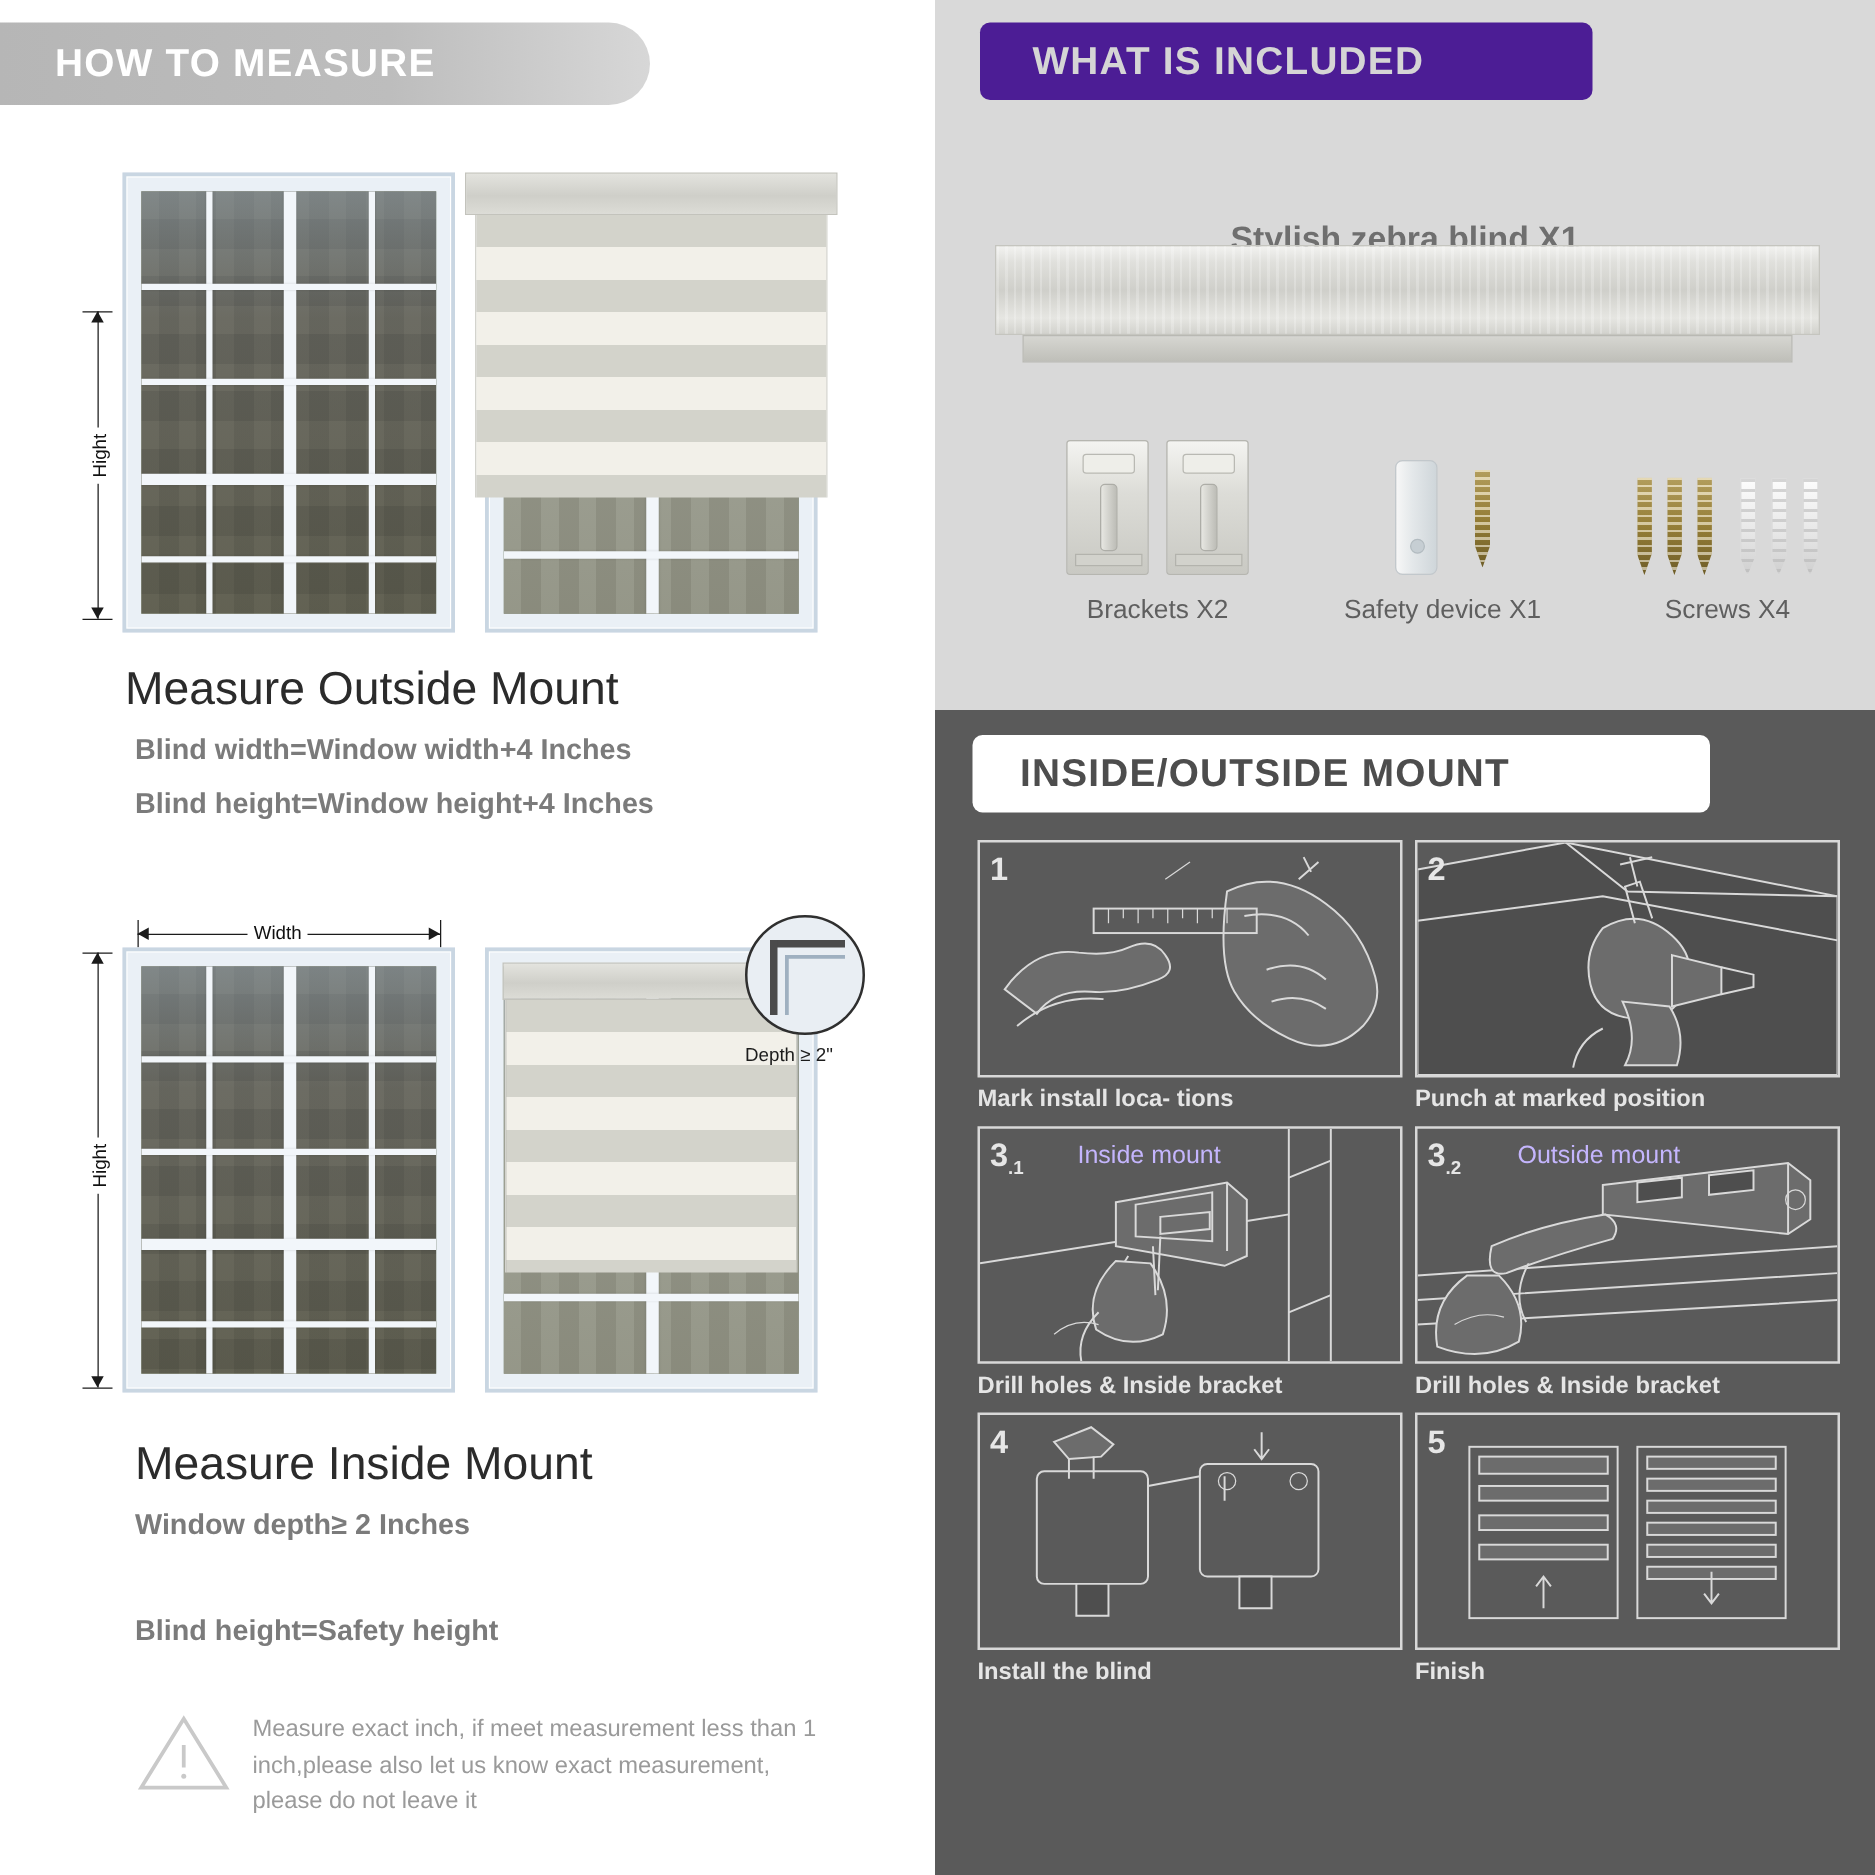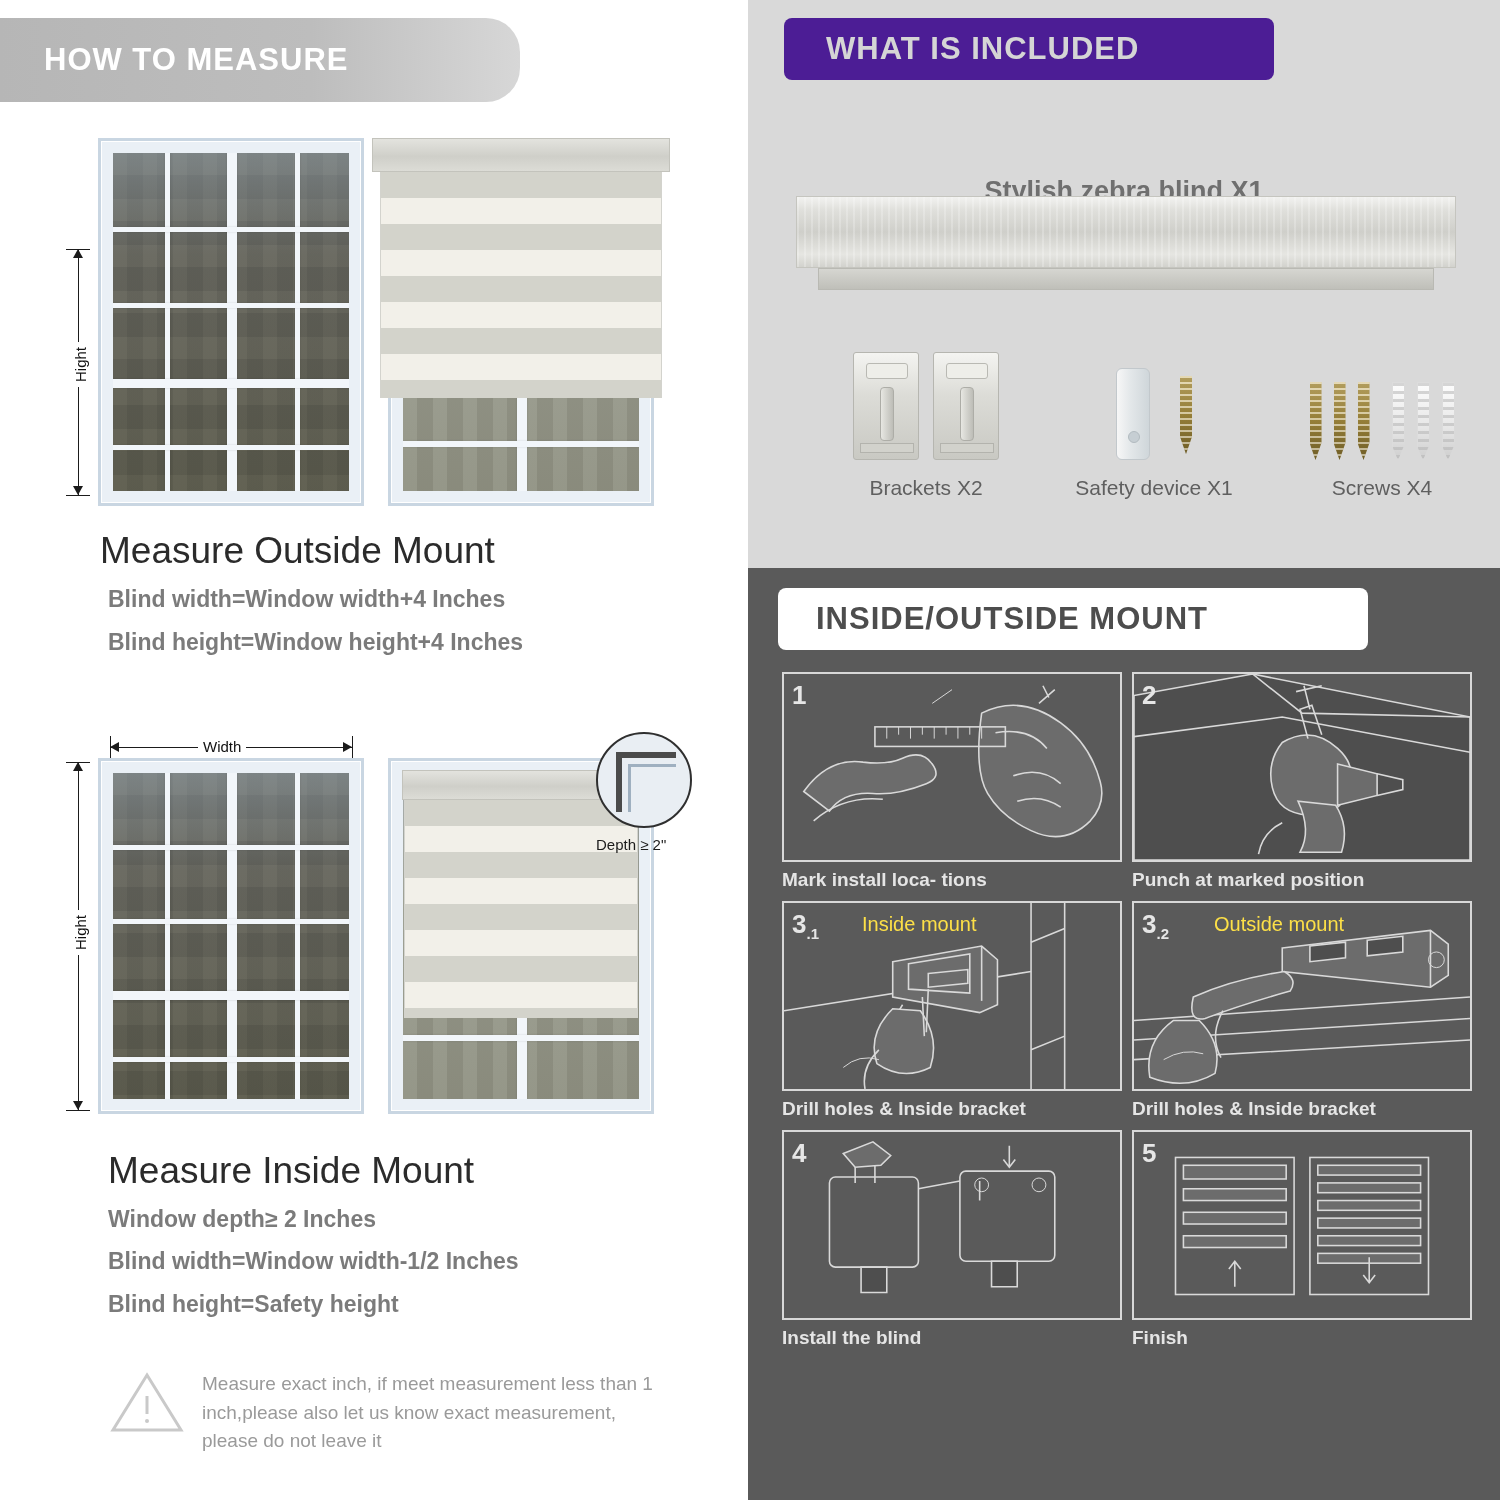--- a/index.html
+++ b/index.html
@@ -14,21 +14,21 @@
   
   .left-col {
     position: absolute; left: 0; top: 0; width: 742px; height: 1500px;
     background: #ffffff;
   }
   .hdr-pill {
     position: absolute; display: flex; align-items: center;
     font-weight: bold; letter-spacing: 1px; color: #ffffff;
   }
   .hdr-measure {
-    left: 0; top: 18px; width: 520px; height: 84px;
+    left: 0; top: 18px; width: 520px; height: 66px;
     background: linear-gradient(90deg,#b6b6b6 0%,#bdbdbd 60%,#d7d7d7 100%);
     border-top-right-radius: 34px; border-bottom-right-radius: 34px;
     padding-left: 44px; font-size: 31px;
   }
 
   
   .illus { position: absolute; }
 
   .win-frame {
     position: absolute;
@@ -204,21 +204,21 @@
   .step-box {
     position: relative; width: 340px; height: 190px;
     border: 2px solid #d8d8d8; background: #5a5a5a; overflow: hidden;
   }
   .step-num {
     position: absolute; left: 8px; top: 6px; font-size: 26px; color: #e6e6e6; font-weight: bold;
     z-index: 4;
   }
   .step-num sub { font-size: 15px; }
   .step-sublabel {
-    position: absolute; left: 52px; top: 10px; font-size: 20px; color: #fde047; z-index: 4;
+    position: absolute; left: 52px; top: 10px; font-size: 20px; color: #c4b5fd; z-index: 4;
   }
   .step-cap {
     margin-top: 7px; font-size: 19px; color: #e5e5e5; font-weight: bold;
   }
   .sk { position: absolute; inset: 0; }
   .sk svg { width: 100%; height: 100%; display: block; }
   .sk path, .sk line, .sk rect, .sk circle, .sk polyline, .sk polygon {
     fill: none; stroke: #d9d9d9; stroke-width: 1.6;
   }
   .sk .fill-dark { fill: #4e4e4e; stroke: #d9d9d9; }
@@ -319,21 +319,20 @@
 
       <div class="depth-circle" style="left:596px; top:4px;">
         <div class="c1"></div>
         <div class="c2"></div>
       </div>
       <div class="depth-label" style="left:596px; top:108px;">Depth ≥ 2"</div>
     </div>
 
     <div class="sect-title" style="left:108px; top:1150px;">Measure Inside Mount</div>
     <div class="sect-line" style="left:108px; top:1206px;">Window depth≥ 2 Inches</div>
-    <div class="sect-line" style="left:108px; top:1248px;">Blind width=Window width-1/2 Inches</div>
     <div class="sect-line" style="left:108px; top:1291px;">Blind height=Safety height</div>
 
     <div class="note-wrap">
       <div class="warn-tri">
         <svg viewBox="0 0 74 64" width="74" height="64" aria-hidden="true">
           <polygon points="37,5 71,60 3,60" fill="none" stroke="#c9c9c9" stroke-width="3"></polygon>
           <line x1="37" y1="26" x2="37" y2="44" stroke="#c9c9c9" stroke-width="3"></line>
           <circle cx="37" cy="51" r="2" fill="#c9c9c9"></circle>
         </svg>
       </div>

